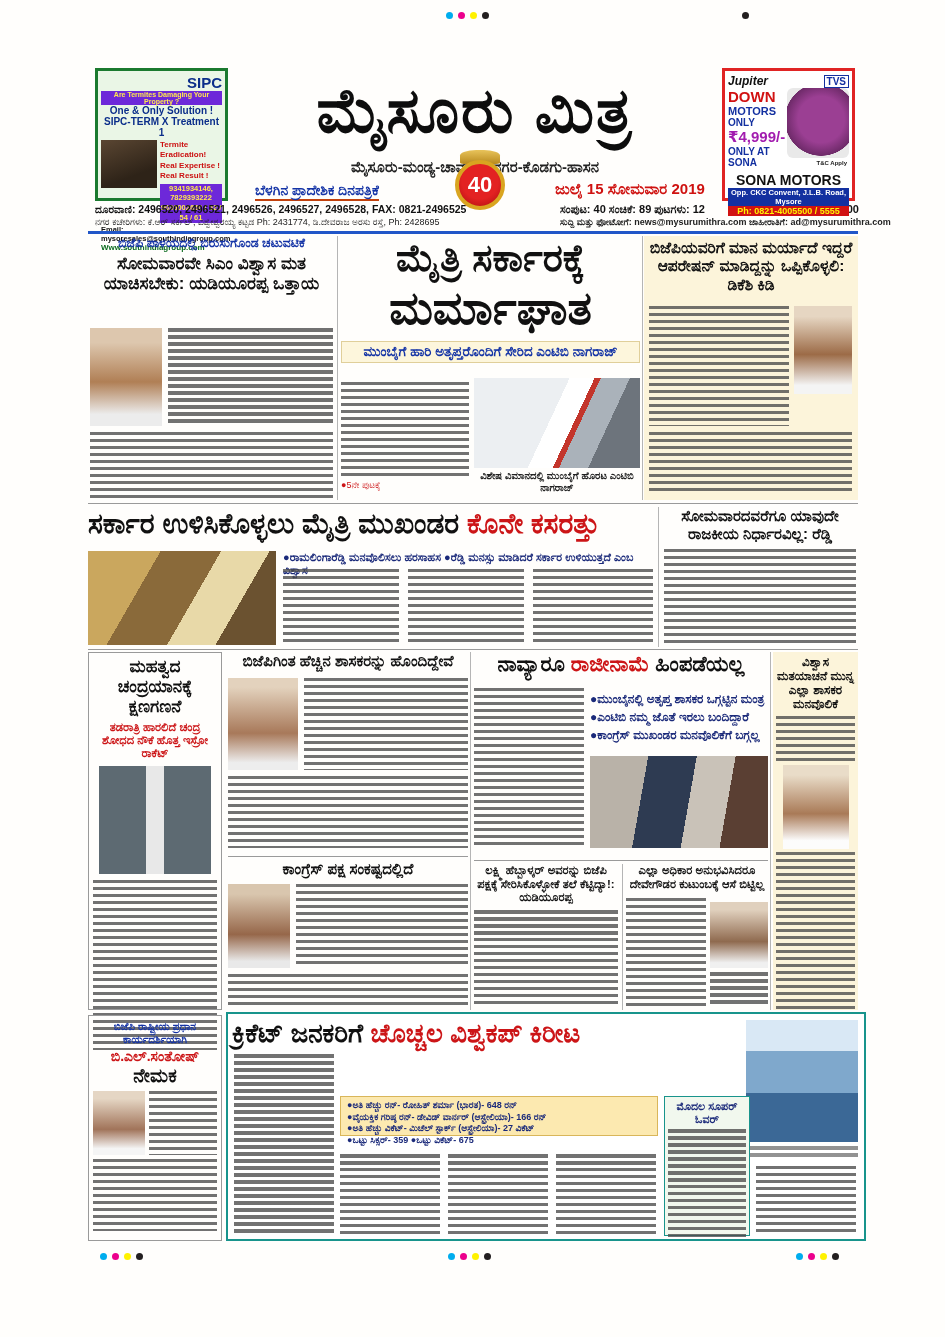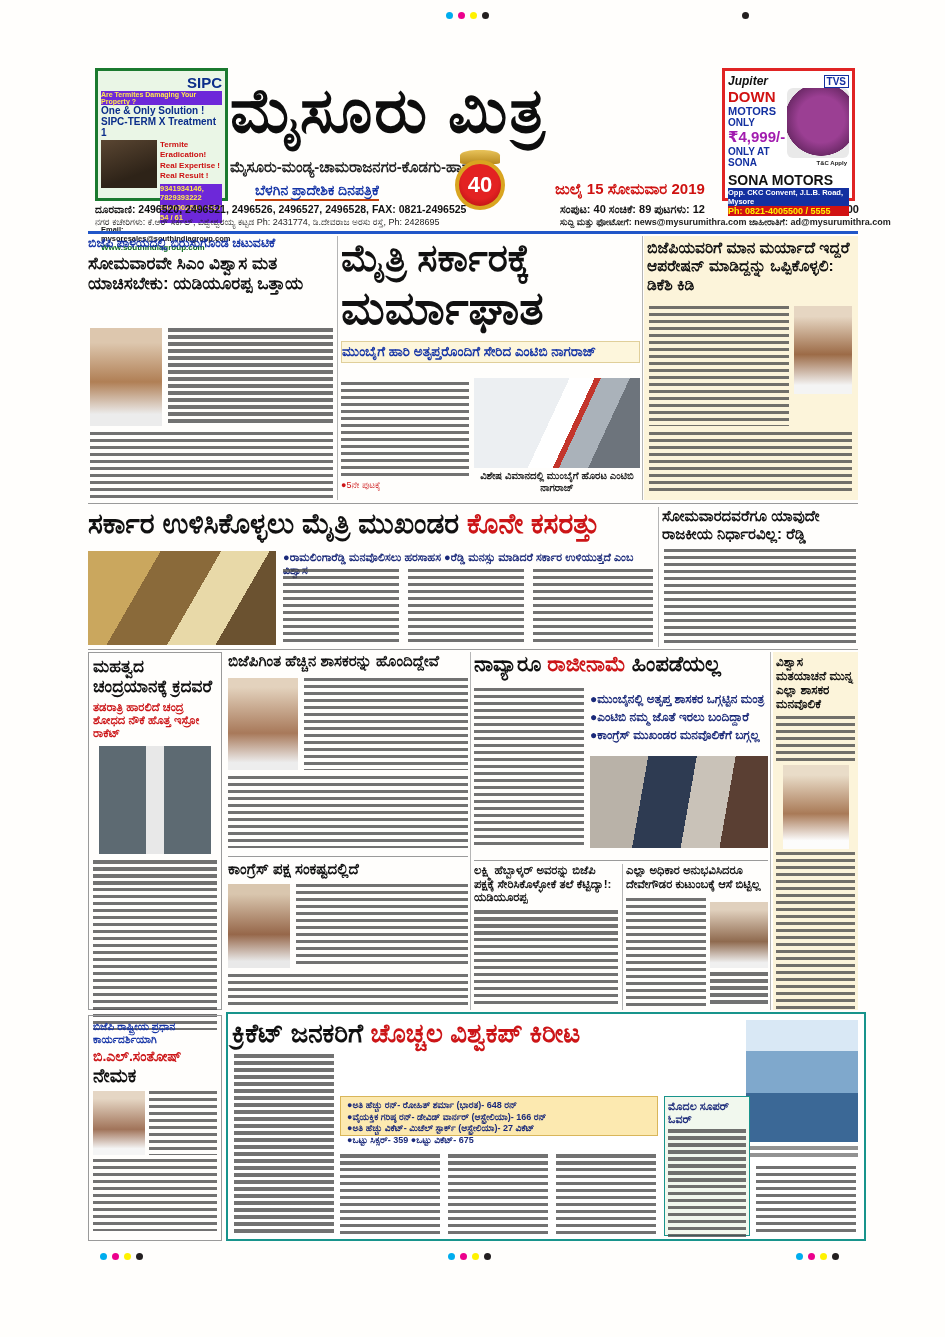--- a/index.html
+++ b/index.html
@@ -4,21 +4,21 @@
 <style>
   html,body{margin:0;padding:0;background:#ffffff;}
   .page{position:relative;width:945px;height:1337px;background:#fffefc;overflow:hidden;
         font-family:"Liberation Sans","DejaVu Sans",sans-serif;color:#1a1a1a;}
   .abs{position:absolute;box-sizing:border-box;}
   
   .kick{color:#1534a6;font-weight:bold;}
   .redtxt{color:#cc1517;}
   .navy{color:#1b2a7a;}
   .hl{font-weight:bold;color:#111;line-height:1.18;}
-  .ctr{text-align:left;}
+  .ctr{text-align:center;}
   .cap{font-weight:bold;font-size:10px;color:#222;text-align:center;}
   
   .gk{background-image:repeating-linear-gradient(to bottom,#4a4a4a 0px,#4a4a4a 3.5px,transparent 3.5px,transparent 7px);opacity:.78;}
   .gk.light{opacity:.6;}
   .vr{border-left:1px solid #b5b5b5;}
   .hr{border-top:1px solid #9a9a9a;}
   .photo{background:#c9b9a6;}
   
   .masttitle{font-weight:900;font-size:62px;letter-spacing:2px;color:#0d0d0d;line-height:1;white-space:nowrap;}
   .bluerule{border-top:3px solid #2156c8;}
@@ -148,21 +148,21 @@
   </div>
   <div class="vr abs" style="left:658px;top:507px;height:140px;"></div>
   <div class="abs" style="left:662px;top:507px;width:196px;height:140px;">
     <div class="hl ctr" style="font-size:15px;">ಸೋಮವಾರದವರೆಗೂ ಯಾವುದೇ ರಾಜಕೀಯ ನಿರ್ಧಾರವಿಲ್ಲ: ರೆಡ್ಡಿ</div>
     <div class="gk abs" style="left:2px;top:42px;width:192px;height:94px;"></div>
   </div>
 
   <div class="hr abs" style="left:88px;top:649px;width:770px;"></div>
 
   <div class="abs" style="left:88px;top:652px;width:134px;height:358px;border:1px solid #9a9a9a;padding:4px;">
-    <div class="hl ctr" style="font-size:17px;">ಮಹತ್ವದ ಚಂದ್ರಯಾನಕ್ಕೆ ಕ್ರದವರೆ</div>
+    <div class="hl ctr" style="font-size:17px;">ಮಹತ್ವದ ಚಂದ್ರಯಾನಕ್ಕೆ ಕ್ಷಣಗಣನೆ</div>
     <div class="redtxt ctr" style="font-size:11.5px;font-weight:bold;margin-top:4px;">ತಡರಾತ್ರಿ ಹಾರಲಿದೆ ಚಂದ್ರ ಶೋಧದ ನೌಕೆ ಹೊತ್ತ ಇಸ್ರೋ ರಾಕೆಟ್</div>
     <div class="photo" style="margin:6px auto 0;width:112px;height:108px;background:linear-gradient(90deg,#5d6a72 0 42%,#e8e8e8 42% 58%,#5d6a72 58% 100%),#5d6a72;"></div>
     <div class="gk" style="margin-top:6px;width:100%;height:170px;"></div>
   </div>
 
   <div class="abs" style="left:228px;top:652px;width:240px;height:200px;">
     <div class="hl ctr" style="font-size:15px;">ಬಿಜೆಪಿಗಿಂತ ಹೆಚ್ಚಿನ ಶಾಸಕರನ್ನು ಹೊಂದಿದ್ದೇವೆ</div>
     <div class="photo abs" style="left:0;top:26px;width:70px;height:92px;background:linear-gradient(180deg,#e3d2bd 10%,#a8795a 60%,#ededed 92%);"></div>
     <div class="gk abs" style="left:76px;top:26px;width:164px;height:92px;"></div>
     <div class="gk abs" style="left:0;top:124px;width:240px;height:72px;"></div>

